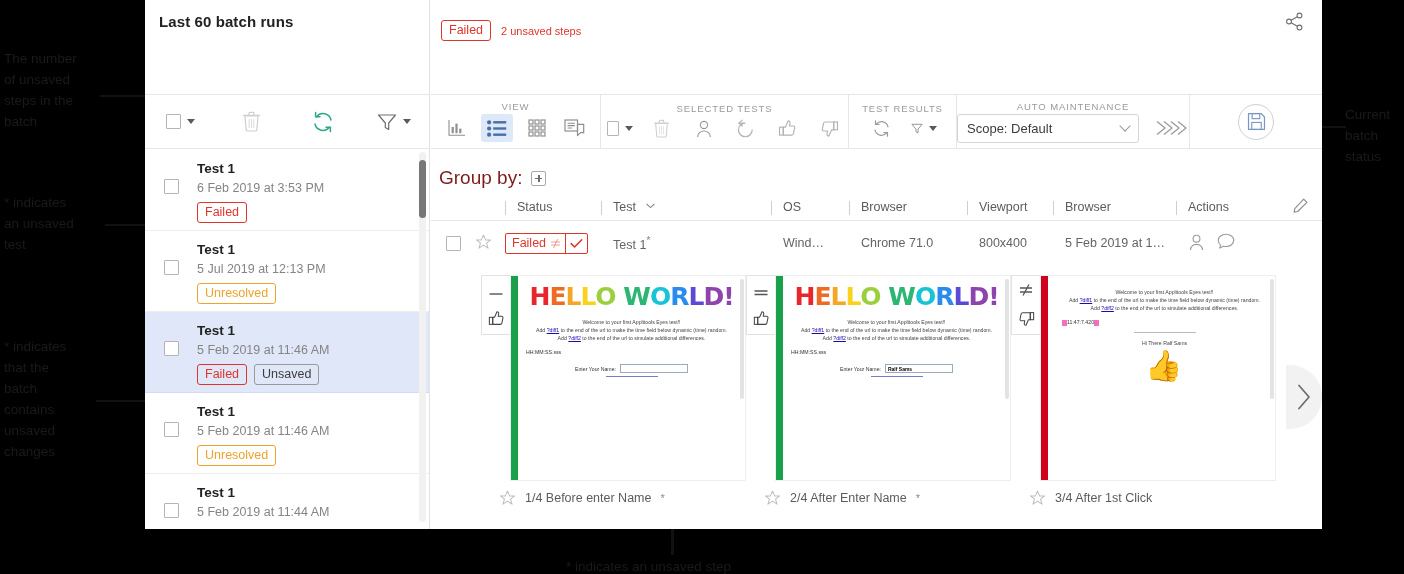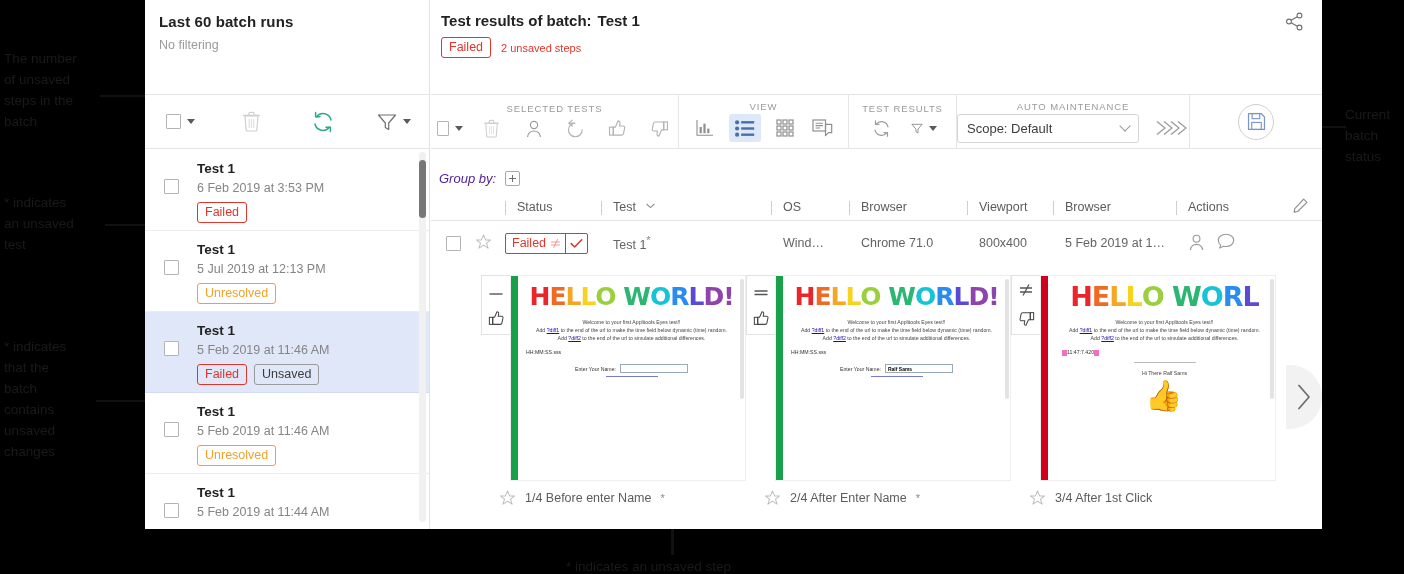--- a/index.html
+++ b/index.html
@@ -126,21 +126,21 @@
   .chev { width: 8px; height: 8px; border-right: 1.3px solid #999; border-bottom: 1.3px solid #999;
           transform: rotate(45deg); margin-top: -4px; }
 
   .save-btn {
     width: 36px; height: 36px; border-radius: 50%; border: 1px solid #cfcfcf;
     display: flex; align-items: center; justify-content: center; cursor: pointer; background:#fff;
   }
 
   
   .groupby { display:flex; align-items:center; gap: 9px; padding: 14px 0 0 8px; height: 44px; }
-  .groupby span { font-size: 13px; color: #4c1d95; font-style: italic; }
+  .groupby span { font-size: 19px; color: #7f1d1d; }
   .plus-box { width: 15px; height: 15px; border: 1px solid #a8a8a8; border-radius: 2px;
               position: relative; cursor: pointer; }
   .plus-box:before, .plus-box:after {
     content:""; position:absolute; background:#6d6d6d;
   }
   .plus-box:before { left:3px; right:3px; top:6px; height:1.2px; }
   .plus-box:after { top:3px; bottom:3px; left:6px; width:1.2px; }
 
   
   .thead { display: flex; align-items: center; height: 28px; font-size: 12.5px; color: #5c5c5c;
@@ -231,21 +231,20 @@
   <div class="anno-line" style="left:1296px; top:126px; width:50px; height:2px;"></div>
 
   <div class="anno" style="left:566px; top:556px;">* indicates an unsaved step</div>
   <div class="anno-line" style="left:671px; top:507px; width:3px; height:48px;"></div>
 
   <div id="app">
 
     <div class="left-panel">
       <div class="left-head">
         <div class="left-title">Last 60 batch runs</div>
-        <div class="left-sub">No filtering</div>
       </div>
 
       <div class="left-toolbar">
         <div class="lt-item">
           <span class="cb"></span>
             <span class="caret"></span>
         </div>
         <div class="lt-item">
           <svg width="19" height="21" viewBox="0 0 19 21">
             <path d="M3 5h13l-1.2 14.2a1 1 0 0 1-1 .8H5.2a1 1 0 0 1-1-.8L3 5z" fill="none" stroke="#cfcfcf" stroke-width="1.2"></path>
@@ -336,81 +335,35 @@
       </div>
 
       <div class="lp-scrollbar">
         <div class="lp-thumb"></div>
       </div>
     </div>
 
     <div class="right-panel">
 
       <div class="rp-head">
-        <div class="rp-title">
-          <span>Test results of batch:</span><span class="sep"></span><span>Test 1</span>
-        </div>
         <div class="rp-status">
           <span class="badge b-failed">Failed</span>
           <span class="unsaved-link">2 unsaved steps</span>
         </div>
         <div class="share-icon">
           <svg width="19" height="19" viewBox="0 0 19 19">
             <circle cx="14.5" cy="3.5" r="2.4" fill="none" stroke="#6f6f6f" stroke-width="1.1"></circle>
             <circle cx="4" cy="9.5" r="2.4" fill="none" stroke="#6f6f6f" stroke-width="1.1"></circle>
             <circle cx="14.5" cy="15.5" r="2.4" fill="none" stroke="#6f6f6f" stroke-width="1.1"></circle>
             <path d="M12.3 4.7 6.2 8.3M6.2 10.7l6.1 3.6" stroke="#6f6f6f" stroke-width="1.1"></path>
           </svg>
         </div>
       </div>
 
       <div class="top-toolbar">
-
-        <div class="tb-group" style="width:248px;">
-          <div class="tb-label">SELECTED TESTS</div>
-          <div class="tb-icons">
-            <div class="tb-ic">
-                <span class="cb"></span>
-                <span class="caret"></span>
-              </div>
-            <div class="tb-ic">
-              <svg width="17" height="19" viewBox="0 0 19 21">
-                <path d="M3 5h13l-1.2 14.2a1 1 0 0 1-1 .8H5.2a1 1 0 0 1-1-.8L3 5z" fill="none" stroke="#cfcfcf" stroke-width="1.2"></path>
-                <path d="M1 4.3h17M7 4.3V2.4a1 1 0 0 1 1-1h3a1 1 0 0 1 1 1v1.9" fill="none" stroke="#cfcfcf" stroke-width="1.2"></path>
-                <path d="M7.2 8v9M9.5 8v9M11.8 8v9" stroke="#e2e2e2" stroke-width="1"></path>
-              </svg>
-            </div>
-            <div class="tb-ic">
-              <svg width="18" height="19" viewBox="0 0 18 19">
-                <circle cx="9" cy="6" r="3.6" fill="none" stroke="#9b9b9b" stroke-width="1.2"></circle>
-                <path d="M2.6 18c0-3.6 2.9-6 6.4-6s6.4 2.4 6.4 6" fill="none" stroke="#9b9b9b" stroke-width="1.2"></path>
-              </svg>
-            </div>
-            <div class="tb-ic">
-              <svg width="19" height="19" viewBox="0 0 20 20">
-                <path d="M17 11.5A7.2 7.2 0 1 1 9.8 4.3H3.2" fill="none" stroke="#b3b3b3" stroke-width="1.25" stroke-linecap="round"></path>
-                <path d="M6.6 1.2 3 4.4l3.6 3" fill="none" stroke="#b3b3b3" stroke-width="1.25" stroke-linecap="round" stroke-linejoin="round"></path>
-              </svg>
-            </div>
-            <div class="tb-ic">
-              <svg width="19" height="19" viewBox="0 0 20 20">
-                <path d="M5.5 8.6h2.2L10.6 2c1.5 0 2.2 1 2 2.4l-.6 3h4.1c1 0 1.7.8 1.5 1.8l-1.3 6.3c-.2.9-.9 1.4-1.8 1.4h-9V8.6z" fill="none" stroke="#b3b3b3" stroke-width="1.2" stroke-linejoin="round"></path>
-                <rect x="1.6" y="8.6" width="4" height="8.3" fill="none" stroke="#b3b3b3" stroke-width="1.2"></rect>
-              </svg>
-            </div>
-            <div class="tb-ic">
-              <svg width="19" height="19" viewBox="0 0 20 20">
-                <g transform="rotate(180 10 10)">
-                  <path d="M5.5 8.6h2.2L10.6 2c1.5 0 2.2 1 2 2.4l-.6 3h4.1c1 0 1.7.8 1.5 1.8l-1.3 6.3c-.2.9-.9 1.4-1.8 1.4h-9V8.6z" fill="none" stroke="#b3b3b3" stroke-width="1.2" stroke-linejoin="round"></path>
-                  <rect x="1.6" y="8.6" width="4" height="8.3" fill="none" stroke="#b3b3b3" stroke-width="1.2"></rect>
-                </g>
-              </svg>
-            </div>
-          </div>
-        </div>
 
         <div class="tb-group" style="width:170px;">
           <div class="tb-label">VIEW</div>
           <div class="tb-icons" style="gap:11px;">
             <div class="tb-ic">
               <svg width="18" height="18" viewBox="0 0 18 18">
                 <path d="M1 1v15.2h16" fill="none" stroke="#8f8f8f" stroke-width="1.1"></path>
                 <rect x="3.6" y="8" width="2.2" height="6.2" fill="#8f8f8f"></rect>
                 <rect x="7.4" y="4.6" width="2.2" height="9.6" fill="#8f8f8f"></rect>
                 <rect x="11.2" y="9.6" width="2.2" height="4.6" fill="#8f8f8f"></rect>
@@ -439,20 +392,63 @@
                     <rect x="7" y="13" width="4" height="4"></rect>
                     <rect x="13" y="13" width="4" height="4"></rect>
                 </g>
               </svg>
             </div>
             <div class="tb-ic">
               <svg width="21" height="18" viewBox="0 0 21 18">
                 <rect x="1" y="1" width="12.5" height="11" fill="none" stroke="#8f8f8f" stroke-width="1.2"></rect>
                 <path d="M3.6 4.2h7.3M3.6 6.6h7.3M3.6 9h4.6" stroke="#8f8f8f" stroke-width="1.1"></path>
                 <path d="M13.5 5.3h6.2v8.4h-3.2l-3 3z" fill="none" stroke="#8f8f8f" stroke-width="1.2" stroke-linejoin="round"></path>
+              </svg>
+            </div>
+          </div>
+        </div>
+
+        <div class="tb-group" style="width:248px;">
+          <div class="tb-label">SELECTED TESTS</div>
+          <div class="tb-icons">
+            <div class="tb-ic">
+                <span class="cb"></span>
+                <span class="caret"></span>
+              </div>
+            <div class="tb-ic">
+              <svg width="17" height="19" viewBox="0 0 19 21">
+                <path d="M3 5h13l-1.2 14.2a1 1 0 0 1-1 .8H5.2a1 1 0 0 1-1-.8L3 5z" fill="none" stroke="#cfcfcf" stroke-width="1.2"></path>
+                <path d="M1 4.3h17M7 4.3V2.4a1 1 0 0 1 1-1h3a1 1 0 0 1 1 1v1.9" fill="none" stroke="#cfcfcf" stroke-width="1.2"></path>
+                <path d="M7.2 8v9M9.5 8v9M11.8 8v9" stroke="#e2e2e2" stroke-width="1"></path>
+              </svg>
+            </div>
+            <div class="tb-ic">
+              <svg width="18" height="19" viewBox="0 0 18 19">
+                <circle cx="9" cy="6" r="3.6" fill="none" stroke="#9b9b9b" stroke-width="1.2"></circle>
+                <path d="M2.6 18c0-3.6 2.9-6 6.4-6s6.4 2.4 6.4 6" fill="none" stroke="#9b9b9b" stroke-width="1.2"></path>
+              </svg>
+            </div>
+            <div class="tb-ic">
+              <svg width="19" height="19" viewBox="0 0 20 20">
+                <path d="M17 11.5A7.2 7.2 0 1 1 9.8 4.3H3.2" fill="none" stroke="#b3b3b3" stroke-width="1.25" stroke-linecap="round"></path>
+                <path d="M6.6 1.2 3 4.4l3.6 3" fill="none" stroke="#b3b3b3" stroke-width="1.25" stroke-linecap="round" stroke-linejoin="round"></path>
+              </svg>
+            </div>
+            <div class="tb-ic">
+              <svg width="19" height="19" viewBox="0 0 20 20">
+                <path d="M5.5 8.6h2.2L10.6 2c1.5 0 2.2 1 2 2.4l-.6 3h4.1c1 0 1.7.8 1.5 1.8l-1.3 6.3c-.2.9-.9 1.4-1.8 1.4h-9V8.6z" fill="none" stroke="#b3b3b3" stroke-width="1.2" stroke-linejoin="round"></path>
+                <rect x="1.6" y="8.6" width="4" height="8.3" fill="none" stroke="#b3b3b3" stroke-width="1.2"></rect>
+              </svg>
+            </div>
+            <div class="tb-ic">
+              <svg width="19" height="19" viewBox="0 0 20 20">
+                <g transform="rotate(180 10 10)">
+                  <path d="M5.5 8.6h2.2L10.6 2c1.5 0 2.2 1 2 2.4l-.6 3h4.1c1 0 1.7.8 1.5 1.8l-1.3 6.3c-.2.9-.9 1.4-1.8 1.4h-9V8.6z" fill="none" stroke="#b3b3b3" stroke-width="1.2" stroke-linejoin="round"></path>
+                  <rect x="1.6" y="8.6" width="4" height="8.3" fill="none" stroke="#b3b3b3" stroke-width="1.2"></rect>
+                </g>
               </svg>
             </div>
           </div>
         </div>
 
         <div class="tb-group" style="width:108px;">
           <div class="tb-label">TEST RESULTS</div>
           <div class="tb-icons">
             <div class="tb-ic">
               <svg width="21" height="21" viewBox="0 0 26 26">
@@ -672,21 +668,20 @@
                     <path d="M5.5 8.6h2.2L10.6 2c1.5 0 2.2 1 2 2.4l-.6 3h4.1c1 0 1.7.8 1.5 1.8l-1.3 6.3c-.2.9-.9 1.4-1.8 1.4h-9V8.6z" fill="none" stroke="#444" stroke-width="1.2" stroke-linejoin="round"></path>
                     <rect x="1.6" y="8.6" width="4" height="8.3" fill="none" stroke="#444" stroke-width="1.2"></rect>
                   </g>
                 </svg>
               </span>
             </div>
             <div class="thumb-body">
               <div class="side-bar side-red"></div>
               <div class="shot">
                 <div class="shot-inner" style="padding-left:14px;">
-                  <div class="hw" style="font-size:27px;"><span class="l1">H</span><span class="l2">E</span><span class="l3">L</span><span class="l4">L</span><span class="l5">O</span> <span class="l6">W</span><span class="l7">O</span><span class="l8">R</span><span class="l9">L</span></div>
                   <p class="w">Welcome to your first Applitools Eyes test!!</p>
                   <p><span>Add </span><a>?diff1</a><span> to the end of the url to make the time field below dynamic (time) random.</span></p>
                   <p><span>Add </span><a>?diff2</a><span> to the end of the url to simulate additional differences.</span></p>
                   <div class="time"><span class="pink"></span><span>11:47:7.420</span><span class="pink"></span></div>
                   <div class="underline" style="width:62px;margin-top:6px;background:#bbb;"></div>
                   <p style="margin-top:6px;">Hi There Ralf Sams</p>
                   <div style="text-align:center;margin-top:4px;font-size:30px;line-height:30px;color:#c9a07a;">👍</div>
                 </div>
                 <div class="thumb-scroll"></div>
               </div>

